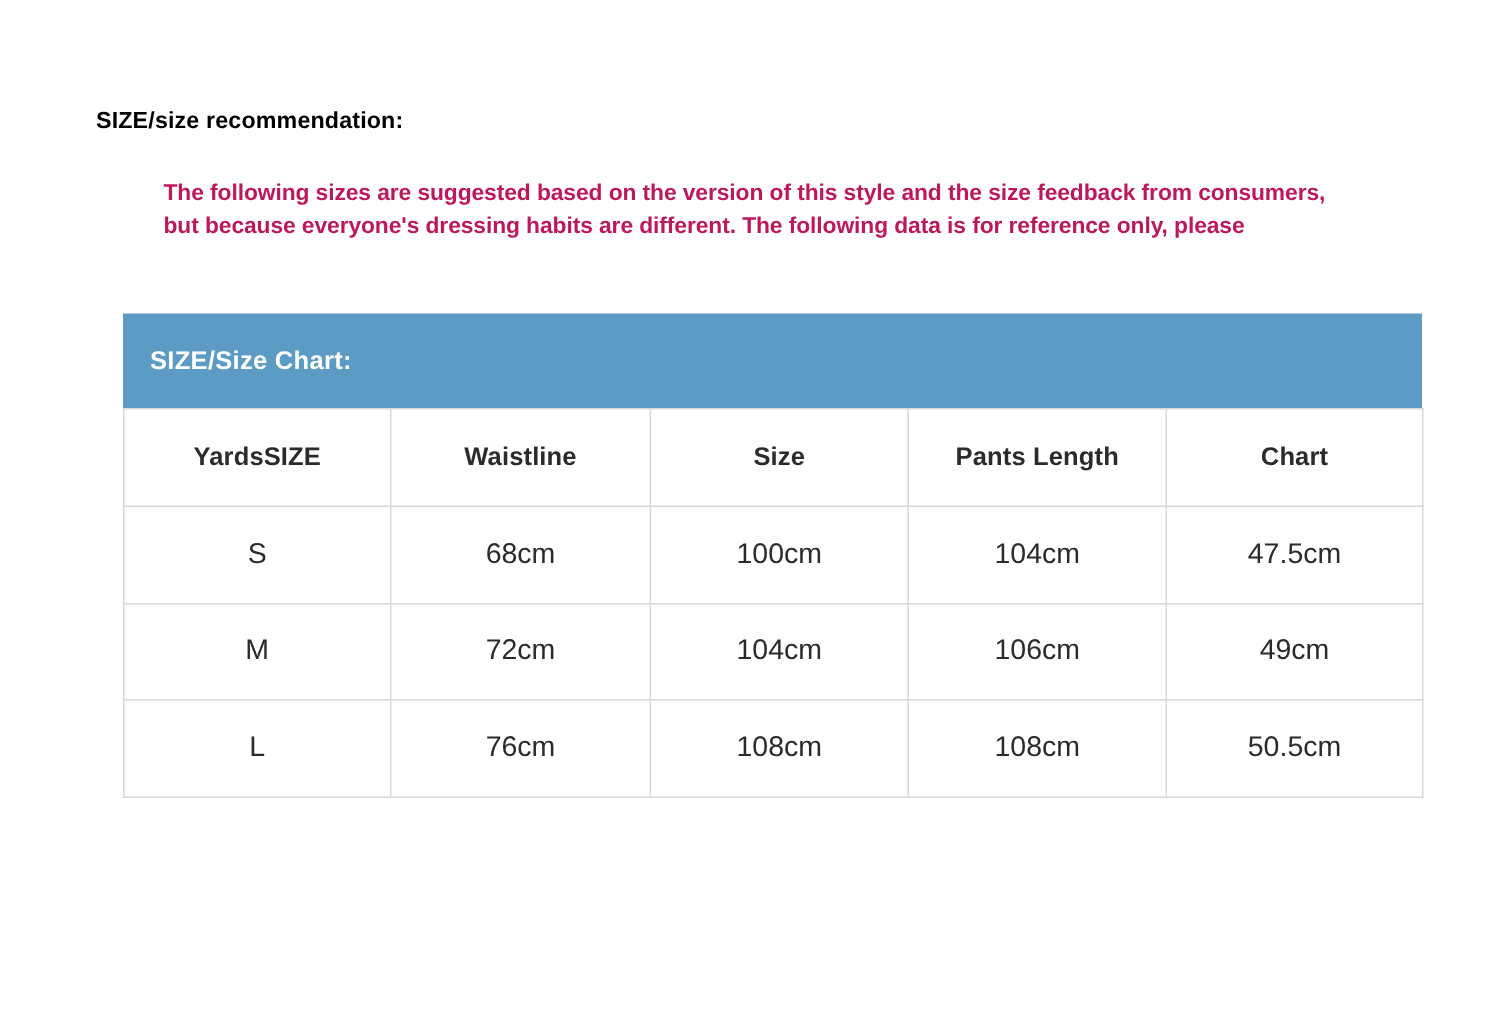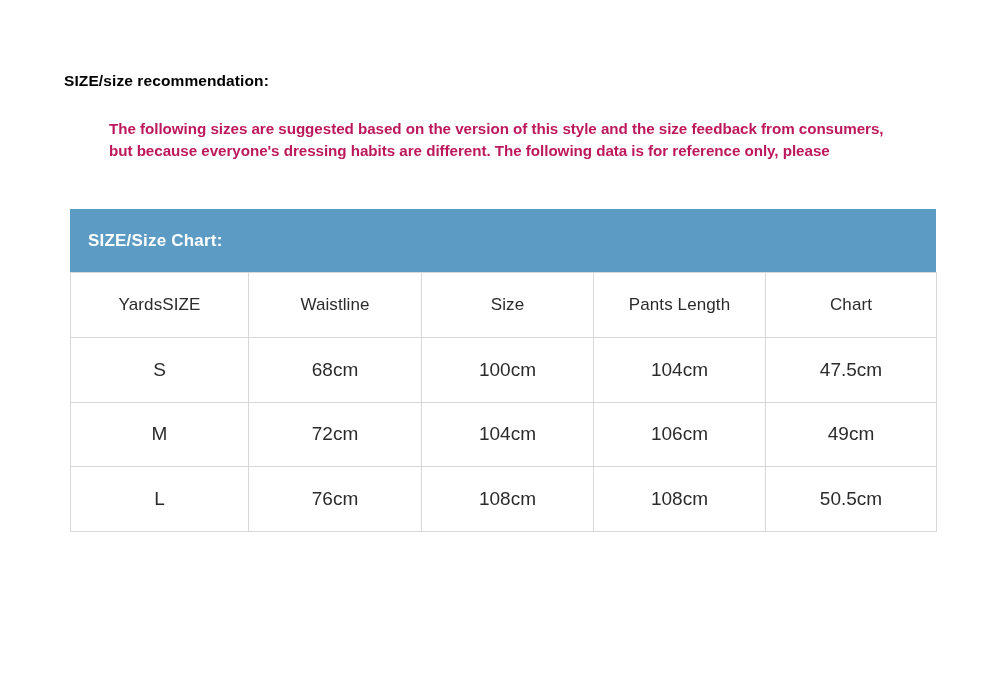--- a/index.html
+++ b/index.html
@@ -39,21 +39,21 @@
     line-height: 1.47;
     color: #be185d;
     letter-spacing: -0.05px;
     margin-left: 46px;
   }
   .intro div {
     white-space: nowrap;
   }
   .chart-wrap {
     position: absolute;
-    left: 70px;
+    left: 82px;
     top: 209px;
     width: 866px;
   }
   .chart-title-bar {
     background: #5b9bc4;
     height: 63px;
     display: flex;
     align-items: center;
     padding-left: 18px;
     box-sizing: border-box;
@@ -72,21 +72,21 @@
   table.size-table th,
   table.size-table td {
     border: 1px solid #d8d8d8;
     text-align: center;
     color: #2b2b2b;
     background: #ffffff;
   }
   table.size-table th {
     height: 62px;
     font-size: 17px;
-    font-weight: normal;
+    font-weight: bold;
     letter-spacing: 0.1px;
     margin-left: 28px;
   }
   table.size-table td {
     height: 61.5px;
     font-size: 19px;
     font-weight: normal;
   }
   table.size-table col.c0 { width: 178px; }
   table.size-table col.c1 { width: 173px; }

